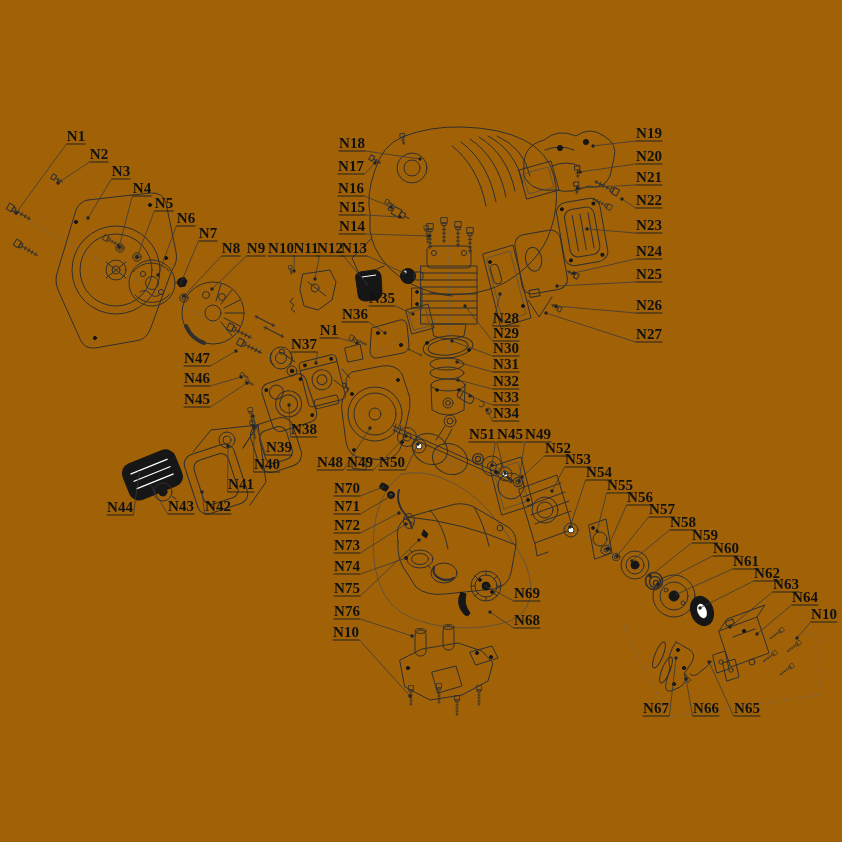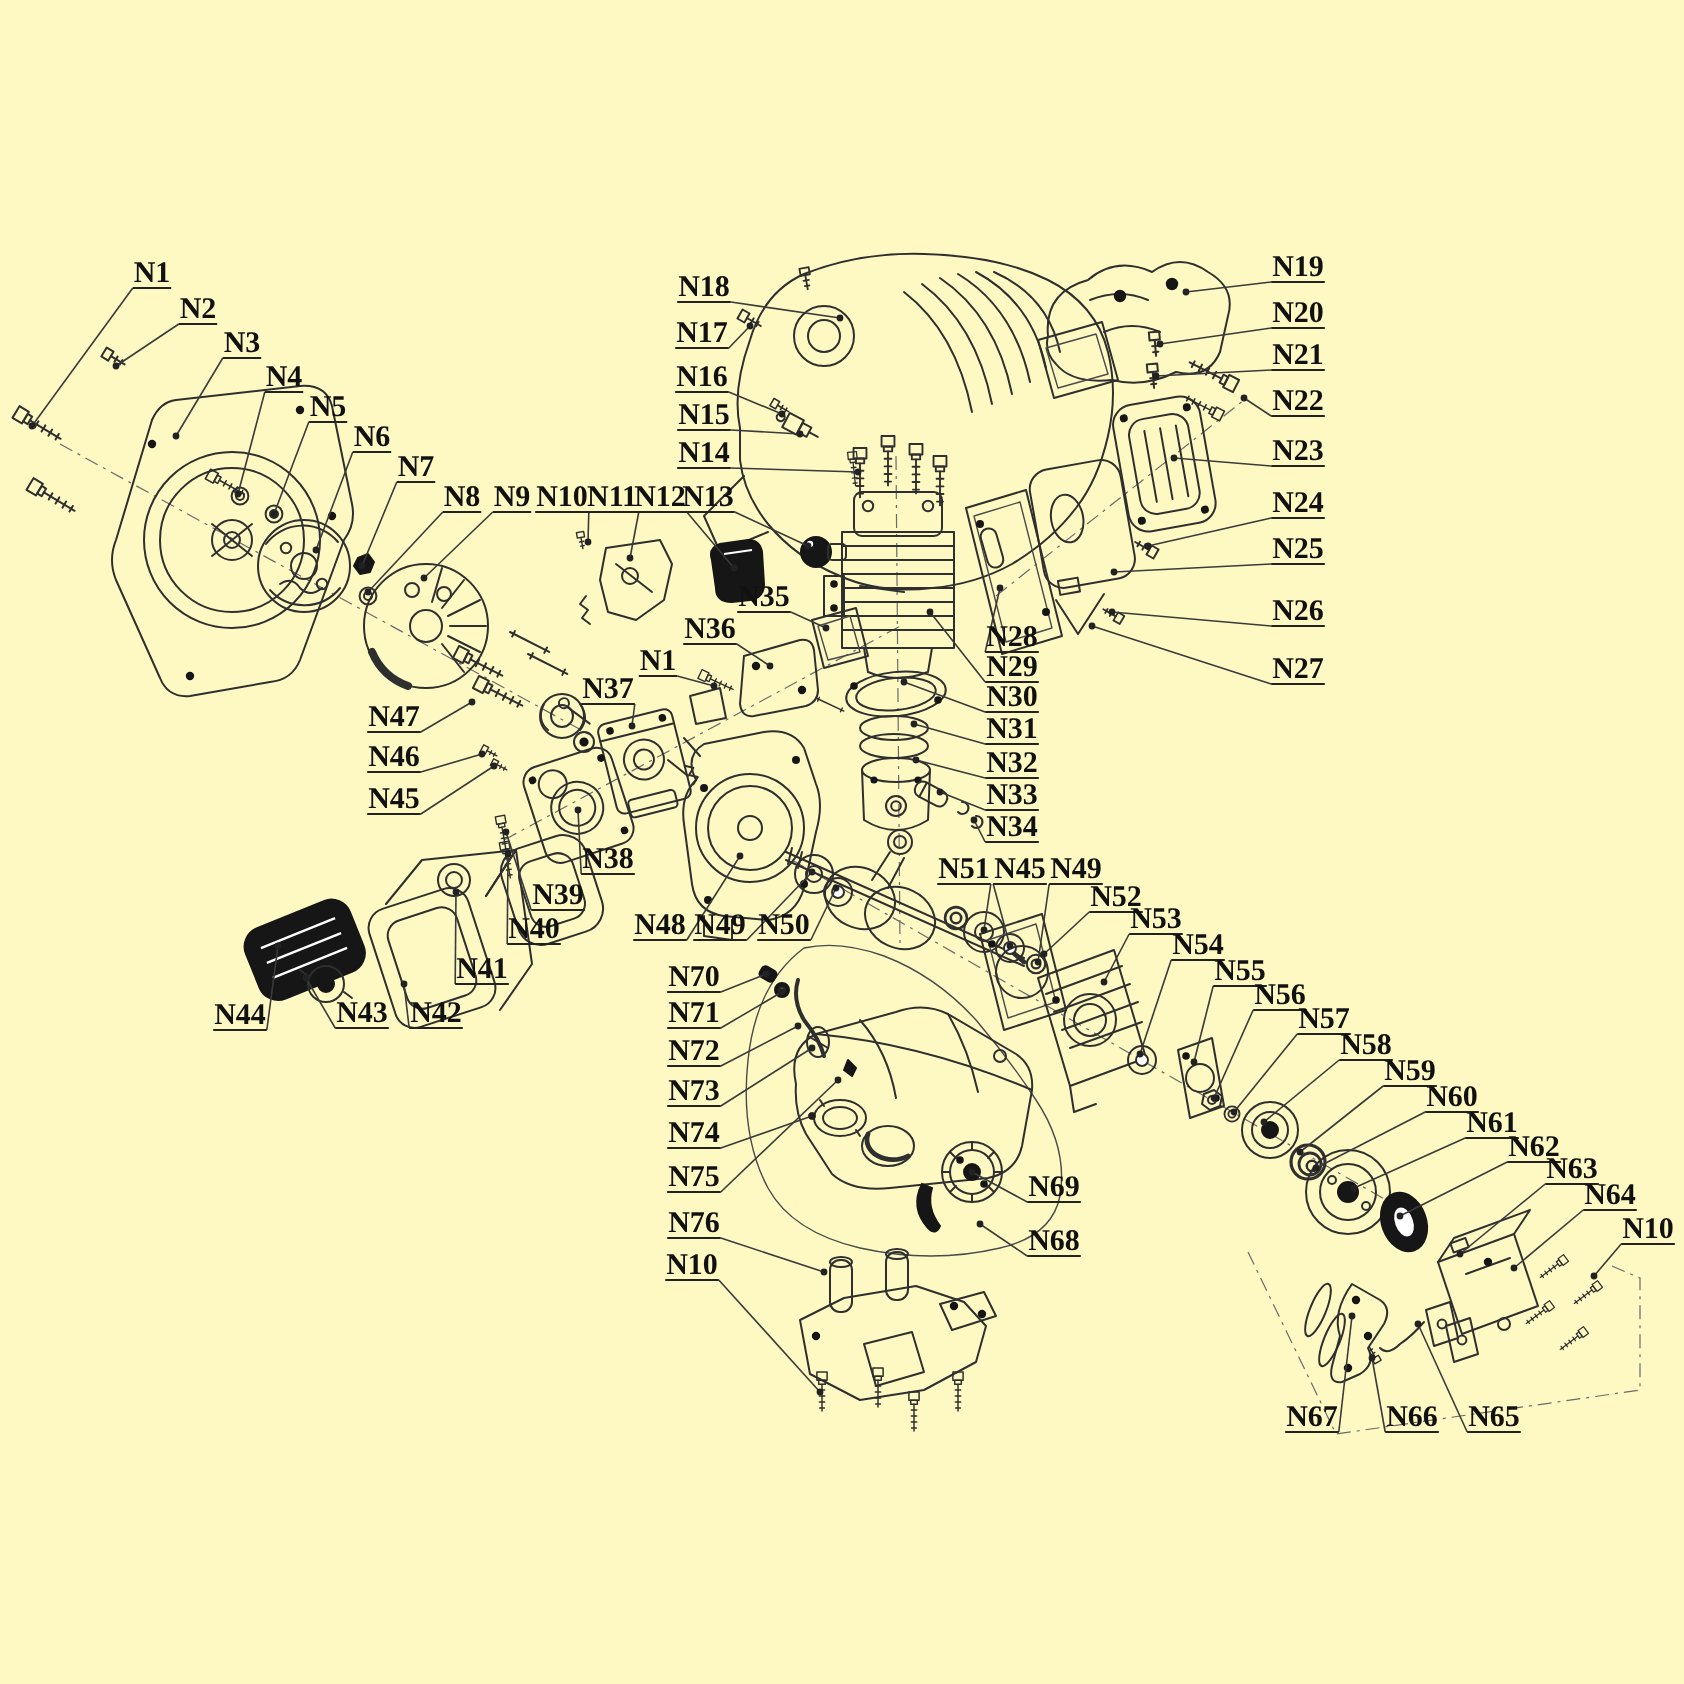--- a/index.html
+++ b/index.html
@@ -1,16 +1,16 @@
 <!DOCTYPE html>
 <html><head>
 <meta charset="utf-8">
 <style>
   html,body{margin:0;padding:0;background:#fff;}
-  .canvas{position:relative;width:842px;height:842px;background:#fef9c3;overflow:hidden;}
+  .canvas{position:relative;width:842px;height:842px;background:#a16207;overflow:hidden;}
   svg{position:absolute;left:0;top:0;}
   .ln{fill:none;stroke:#2f2f2f;stroke-width:1;stroke-linecap:round;stroke-linejoin:round;}
   .lnthin{fill:none;stroke:#4a4a4a;stroke-width:.7;stroke-linecap:round;}
   .dk{fill:#161616;stroke:#161616;stroke-width:1;}
   .axis{fill:none;stroke:#6a6a6a;stroke-width:.6;stroke-dasharray:7 3 1.5 3;}
   .lbl{font-family:"Liberation Serif","DejaVu Serif",serif;font-weight:700;font-size:15px;fill:#111;}
 </style>
 </head>
 <body>
 

